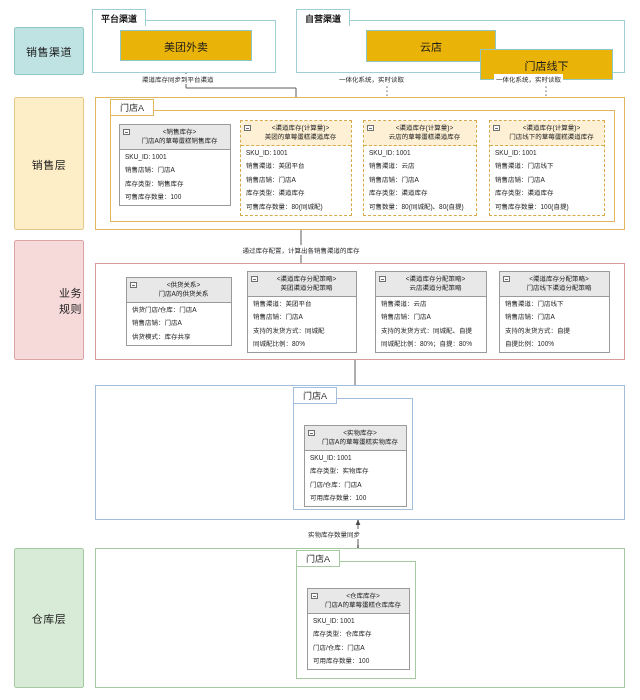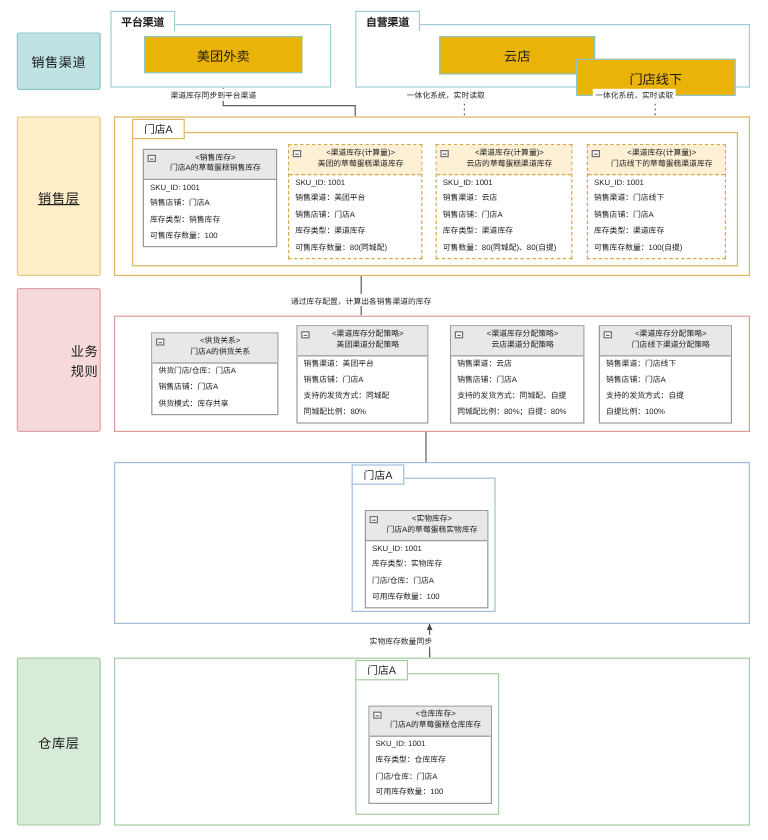--- a/index.html
+++ b/index.html
@@ -23,21 +23,21 @@
     align-items: center;
     justify-content: center;
     font-size: 11px;
     color: #1c1c1c;
     letter-spacing: .5px;
     border-radius: 2px;
   }
   .layer-label.sales-ch { left: 14px; top: 27px;  width: 70px; height: 48px;
       background: #bfe3e3; border: 1px solid #8fc7c7; }
   .layer-label.sales    { left: 14px; top: 97px;  width: 70px; height: 133px;
-      background: #fdeec8; border: 1px solid #e6c98a; text-decoration: underline; }
+      background: #fdeec8; border: 1px solid #e6c98a; }
   .layer-label.rules    { left: 14px; top: 240px; width: 70px; height: 120px;
       background: #f6d9d9; border: 1px solid #dba5a5; padding-left: 44px; }
   .layer-label.dispatch { left: 14px; top: 385px; width: 70px; height: 135px;
       background: #d5e4f7; border: 1px solid #a3bedd; }
   .layer-label.warehouse{ left: 14px; top: 548px; width: 70px; height: 140px;
       background: #d8ebd6; border: 1px solid #a6cba2; }
 
   
   .lane {
     position: absolute;

